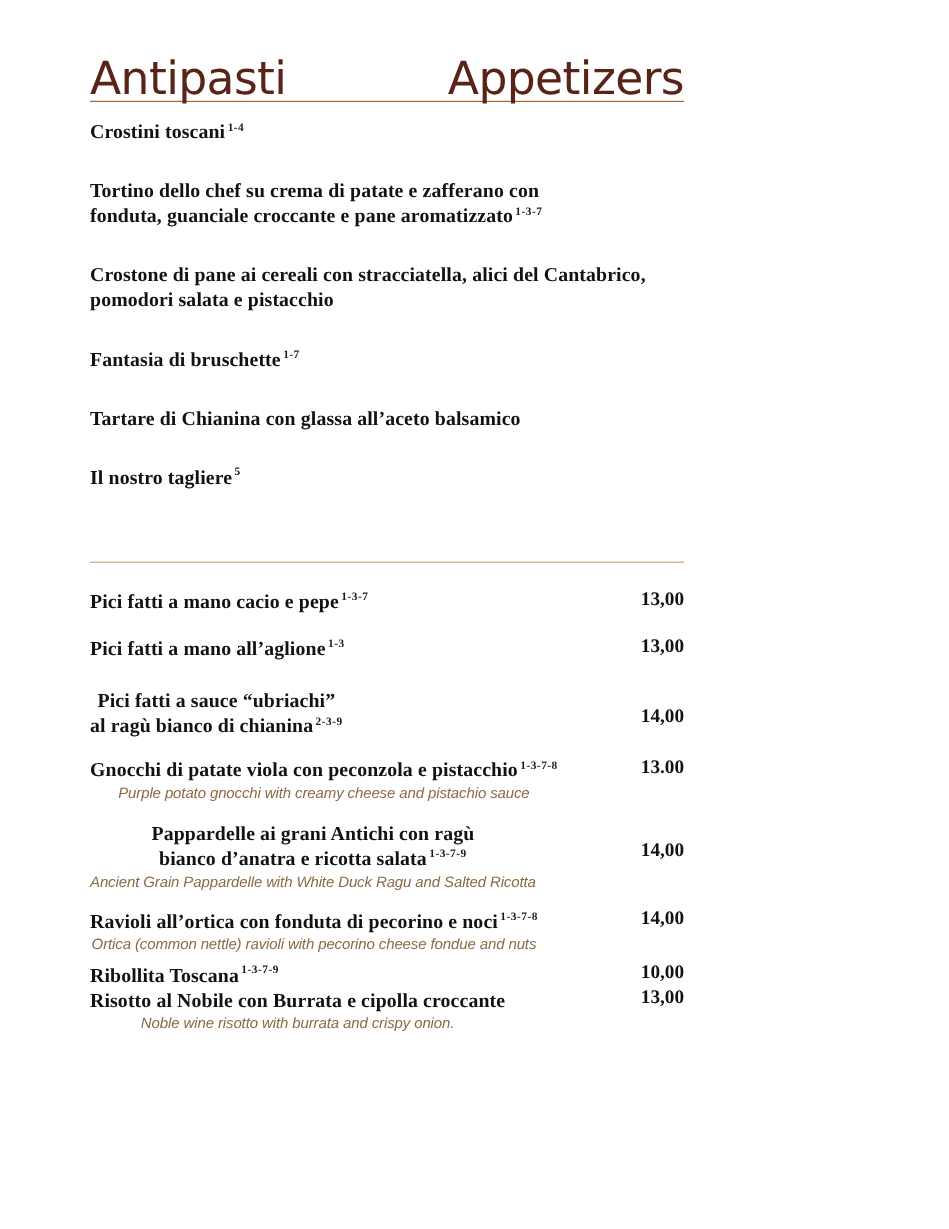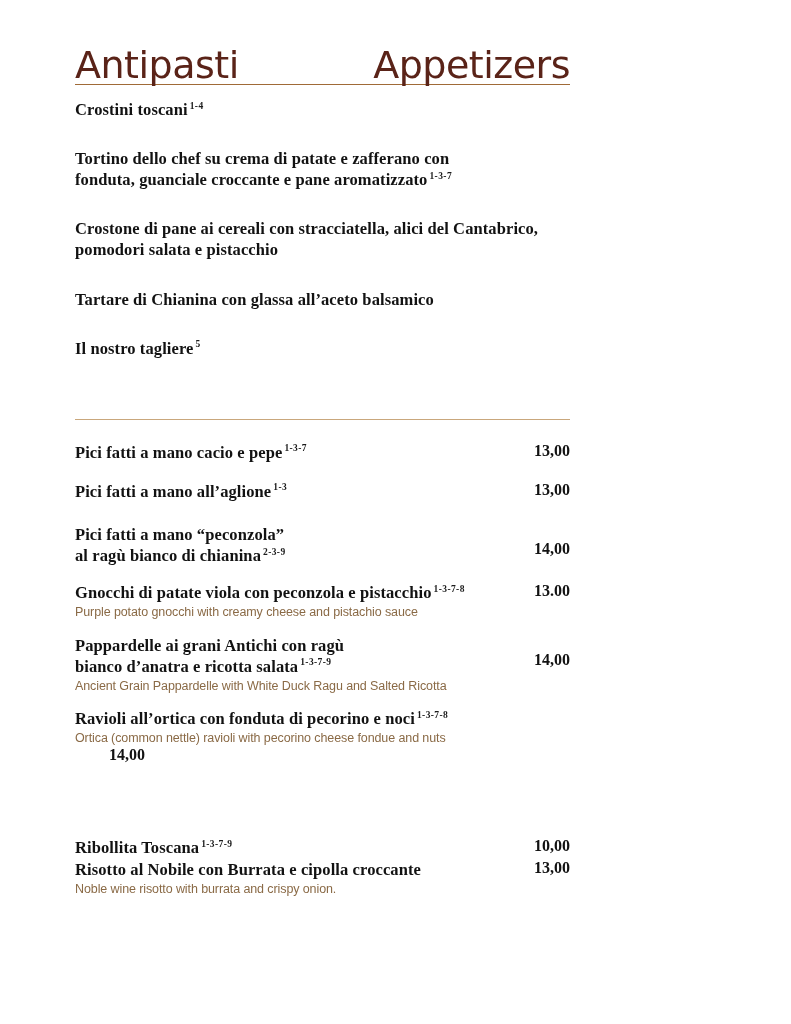--- a/index.html
+++ b/index.html
@@ -83,23 +83,25 @@
   .priced-row {
     display: flex;
     align-items: flex-start;
     justify-content: space-between;
     margin-bottom: 18px;
   }
   .priced-row:last-child { margin-bottom: 0; }
   .priced-text {
     flex: 0 1 auto;
     max-width: 560px;
+    text-align: center;
   }
   .dish-sub {
     font-family: "Liberation Sans", "DejaVu Sans", sans-serif;
+    font-style: italic;
     font-size: 12.5px;
     line-height: 1.3;
     color: #8a6a46;
     margin-top: 1px;
     letter-spacing: -0.1px;
   }
   .price {
     font-family: "Liberation Serif", "DejaVu Serif", serif;
     font-weight: 700;
     font-size: 16px;
@@ -137,20 +139,25 @@
       </div>
     </div>
 
     <div class="dish">
       <div class="dish-name">
         <div>Crostone di pane ai cereali con stracciatella, alici del Cantabrico,</div>
         <div>pomodori salata e pistacchio</div>
       </div>
     </div>
 
+    <div class="dish">
+      <div class="dish-name">
+        <span>Fantasia di bruschette</span><span class="allergens">1-7</span>
+      </div>
+    </div>
 
     <div class="dish">
       <div class="dish-name">
         <span>Tartare di Chianina con glassa all’aceto balsamico</span>
       </div>
     </div>
 
     <div class="dish">
       <div class="dish-name">
         <span>Il nostro tagliere</span><span class="allergens">5</span>
@@ -181,21 +188,21 @@
           <span>Pici fatti a mano all’aglione</span><span class="allergens">1-3</span>
         </div>
       </div>
       <div class="price-spacer"></div>
       <div class="price">13,00</div>
     </div>
 
     <div class="priced-row" style="margin-bottom:16px;">
       <div class="priced-text">
         <div class="dish-name">
-          <div>Pici fatti a mano “peconzola”</div>
+          <div>Pici fatti a sauce “ubriachi”</div>
           <div><span>al ragù bianco di chianina</span><span class="allergens">2-3-9</span></div>
         </div>
       </div>
       <div class="price-spacer"></div>
       <div class="price pad-top-1">14,00</div>
     </div>
 
     <div class="priced-row" style="margin-bottom:14px;">
       <div class="priced-text">
         <div class="dish-name">
@@ -212,21 +219,21 @@
         <div class="dish-name">
           <div>Pappardelle ai grani Antichi con ragù</div>
           <div><span>bianco d’anatra e ricotta salata</span><span class="allergens">1-3-7-9</span></div>
         </div>
         <div class="dish-sub">Ancient Grain Pappardelle with White Duck Ragu and Salted Ricotta</div>
       </div>
       <div class="price-spacer"></div>
       <div class="price pad-top-1">14,00</div>
     </div>
 
-    <div class="priced-row" style="margin-bottom:21px;flex-direction:column;">
+    <div class="priced-row" style="margin-bottom:6px;">
       <div class="priced-text">
         <div class="dish-name">
           <span>Ravioli all’ortica con fonduta di pecorino e noci</span><span class="allergens">1-3-7-8</span>
         </div>
         <div class="dish-sub">Ortica (common nettle) ravioli with pecorino cheese fondue and nuts</div>
       </div>
       <div class="price-spacer"></div>
       <div class="price">14,00</div>
     </div>
 

